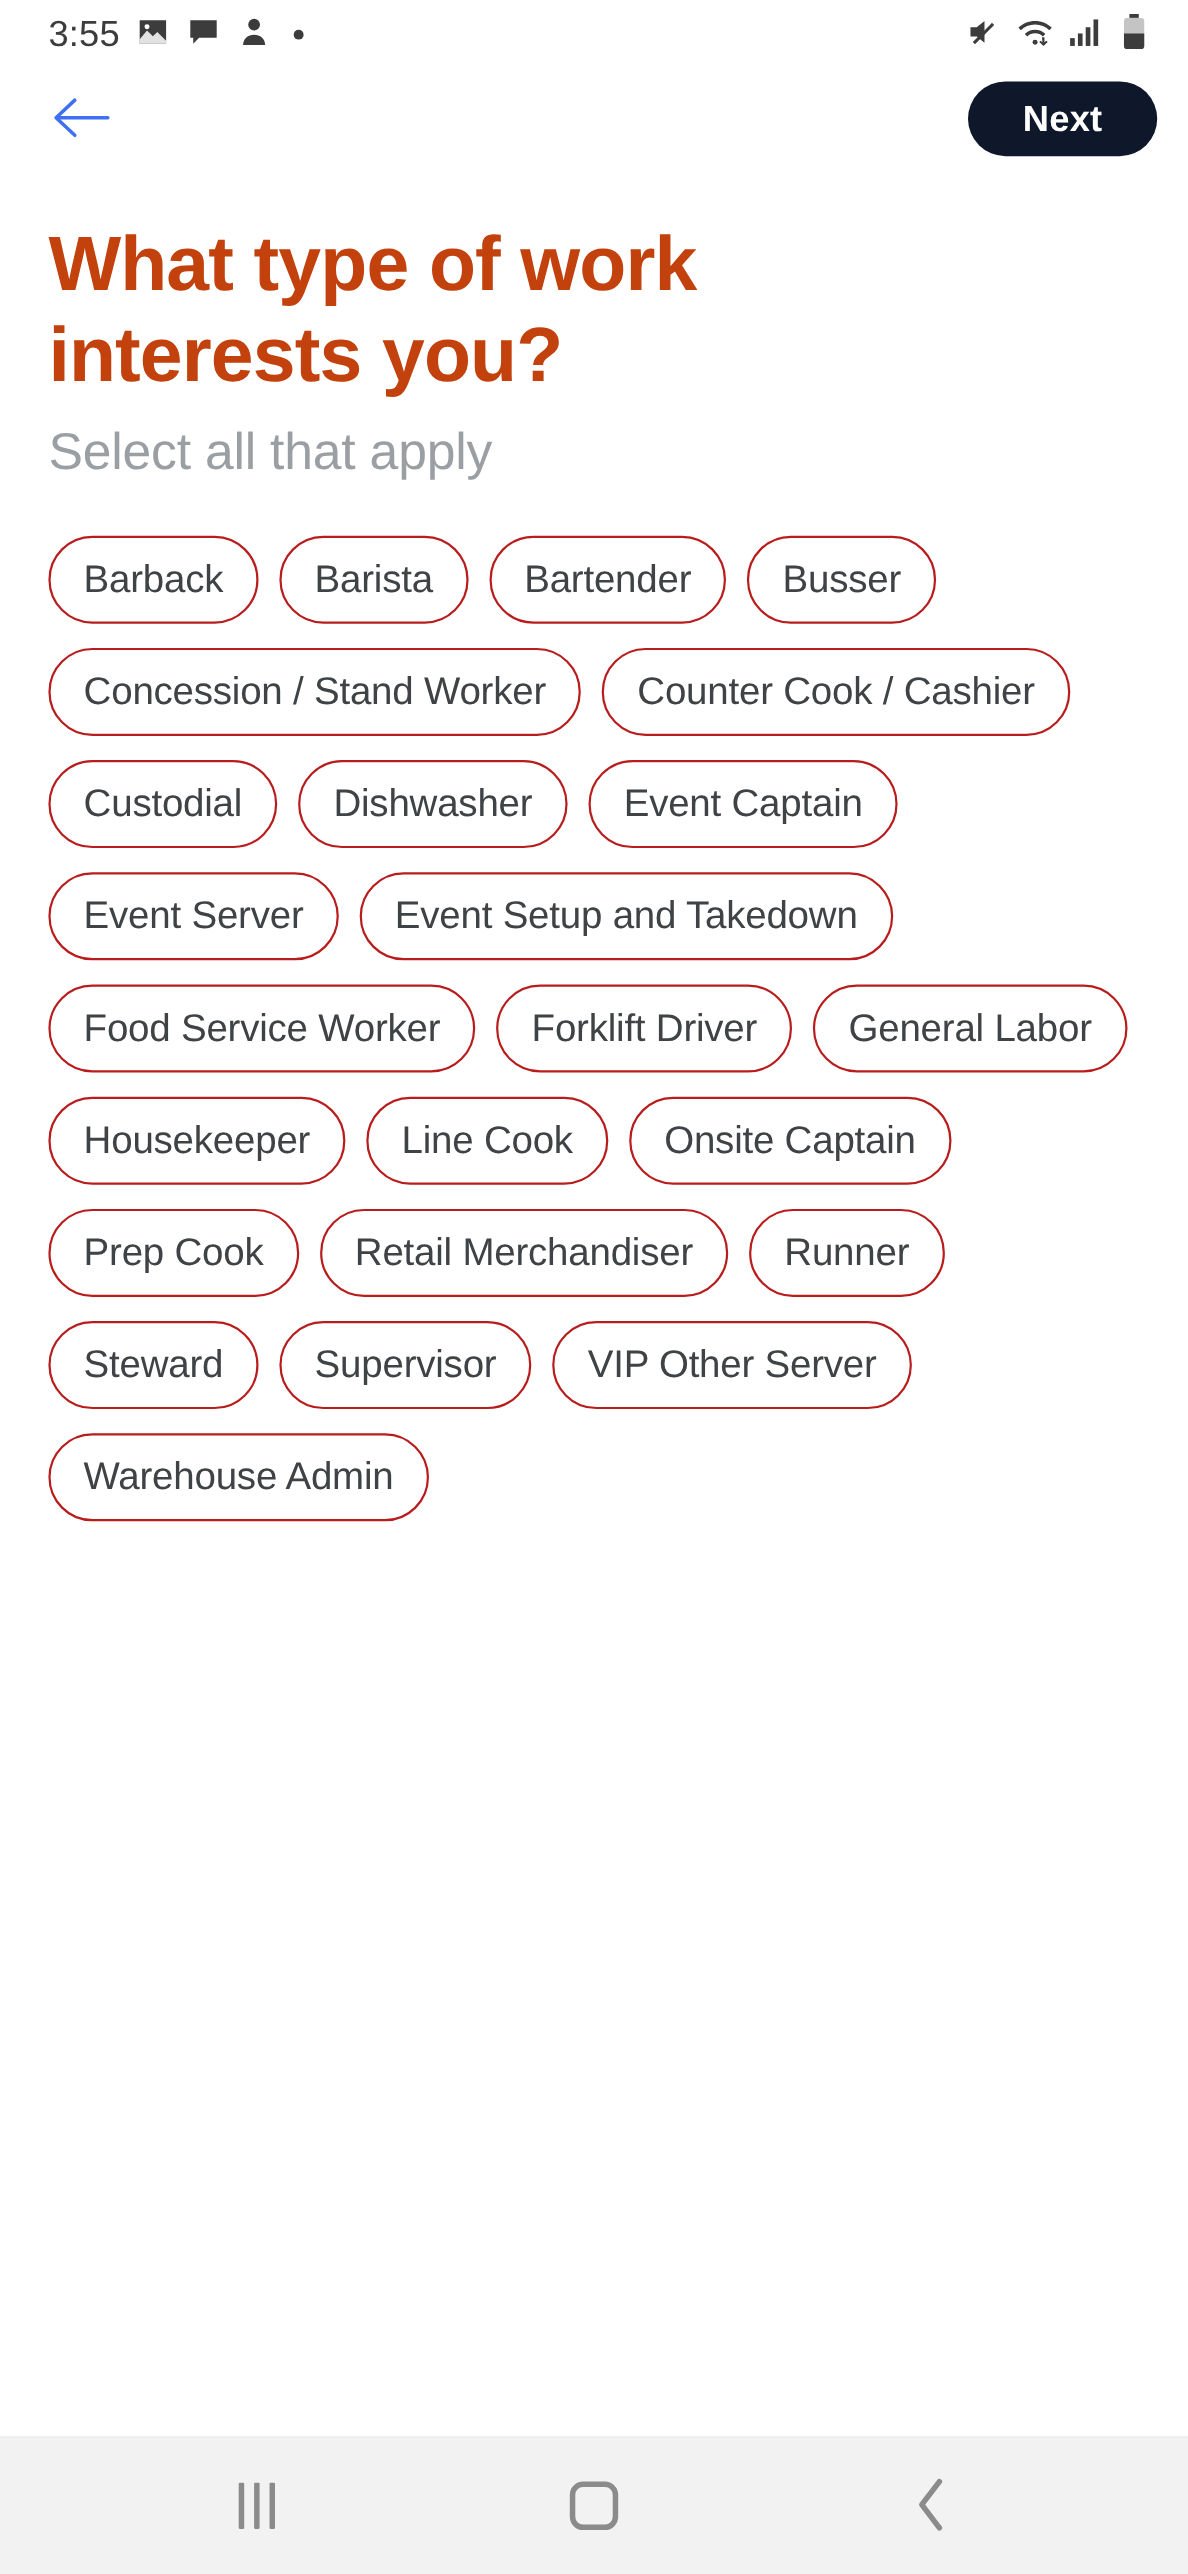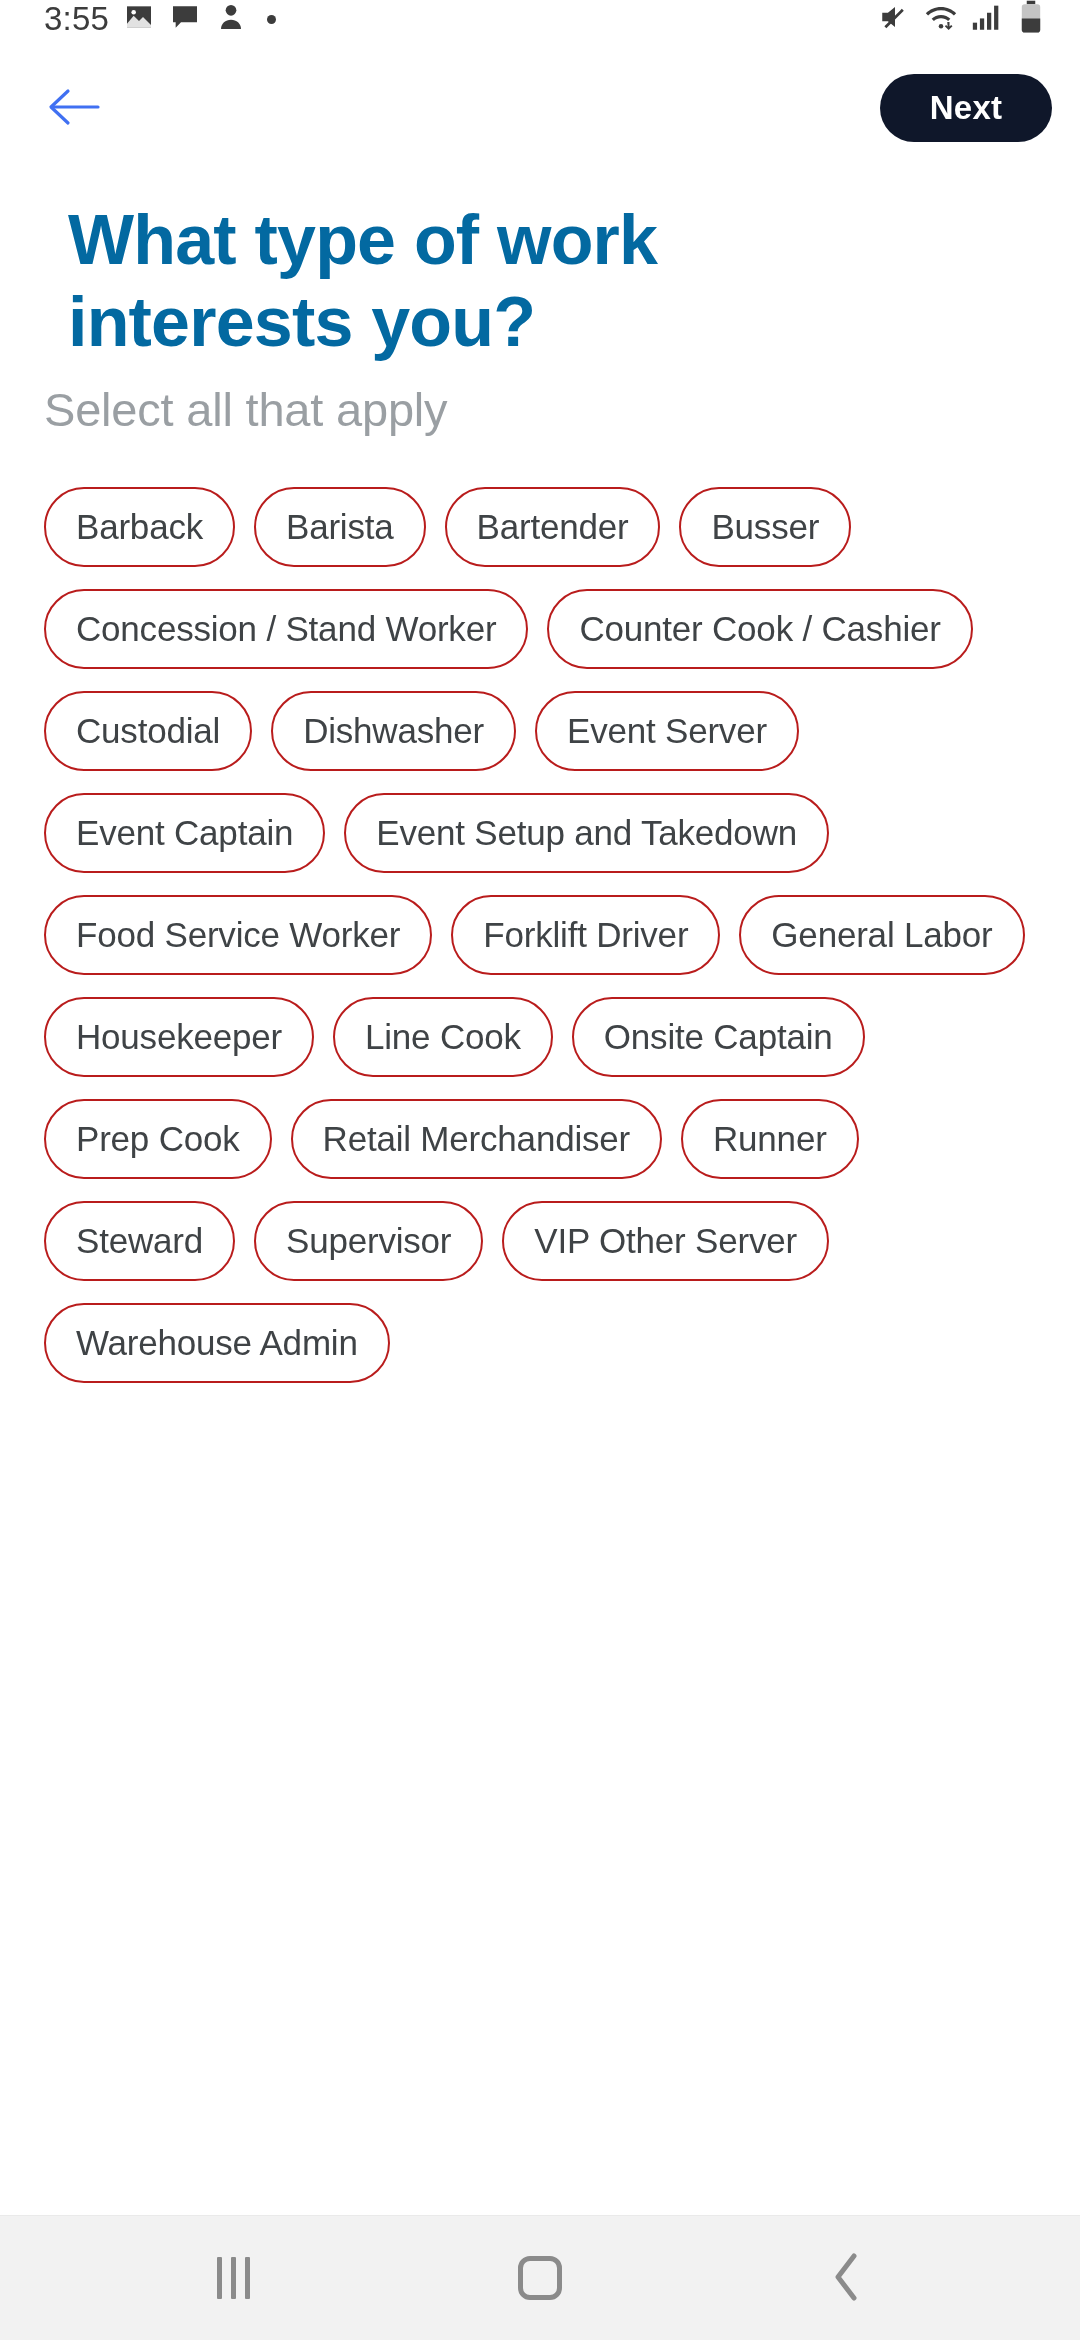--- a/index.html
+++ b/index.html
@@ -17,21 +17,21 @@
     background: #ffffff;
     display: flex;
     flex-direction: column;
   }
 
   
   .status-bar {
     height: 62px;
     flex: 0 0 62px;
     display: flex;
-    align-items: flex-start;
+    align-items: center;
     justify-content: space-between;
     padding: 0 34px 0 44px;
   }
   .status-left {
     display: flex;
     align-items: center;
     gap: 14px;
   }
   .status-time {
     font-size: 33px;
@@ -84,24 +84,23 @@
   
   .content {
     flex: 1 1 auto;
     padding: 46px 44px 0 44px;
     overflow: hidden;
   }
   .page-title {
     font-size: 70px;
     line-height: 1.17;
     font-weight: bold;
-    color: #0369a1;
+    color: #c2410c;
     letter-spacing: -0.8px;
     max-width: 800px;
-    margin-left: 24px;
   }
   .page-subtitle {
     margin-top: 18px;
     font-size: 47px;
     color: #9a9fa3;
     letter-spacing: -0.2px;
   }
 
   .chip-wrap {
     margin-top: 50px;
@@ -243,22 +242,22 @@
 
     <div class="chip-wrap">
       <button class="chip">Barback</button>
       <button class="chip">Barista</button>
       <button class="chip">Bartender</button>
       <button class="chip">Busser</button>
       <button class="chip">Concession / Stand Worker</button>
       <button class="chip">Counter Cook / Cashier</button>
       <button class="chip">Custodial</button>
       <button class="chip">Dishwasher</button>
+      <button class="chip">Event Captain</button>
       <button class="chip">Event Server</button>
-      <button class="chip">Event Captain</button>
       <button class="chip">Event Setup and Takedown</button>
       <button class="chip">Food Service Worker</button>
       <button class="chip">Forklift Driver</button>
       <button class="chip">General Labor</button>
       <button class="chip">Housekeeper</button>
       <button class="chip">Line Cook</button>
       <button class="chip">Onsite Captain</button>
       <button class="chip">Prep Cook</button>
       <button class="chip">Retail Merchandiser</button>
       <button class="chip">Runner</button>

